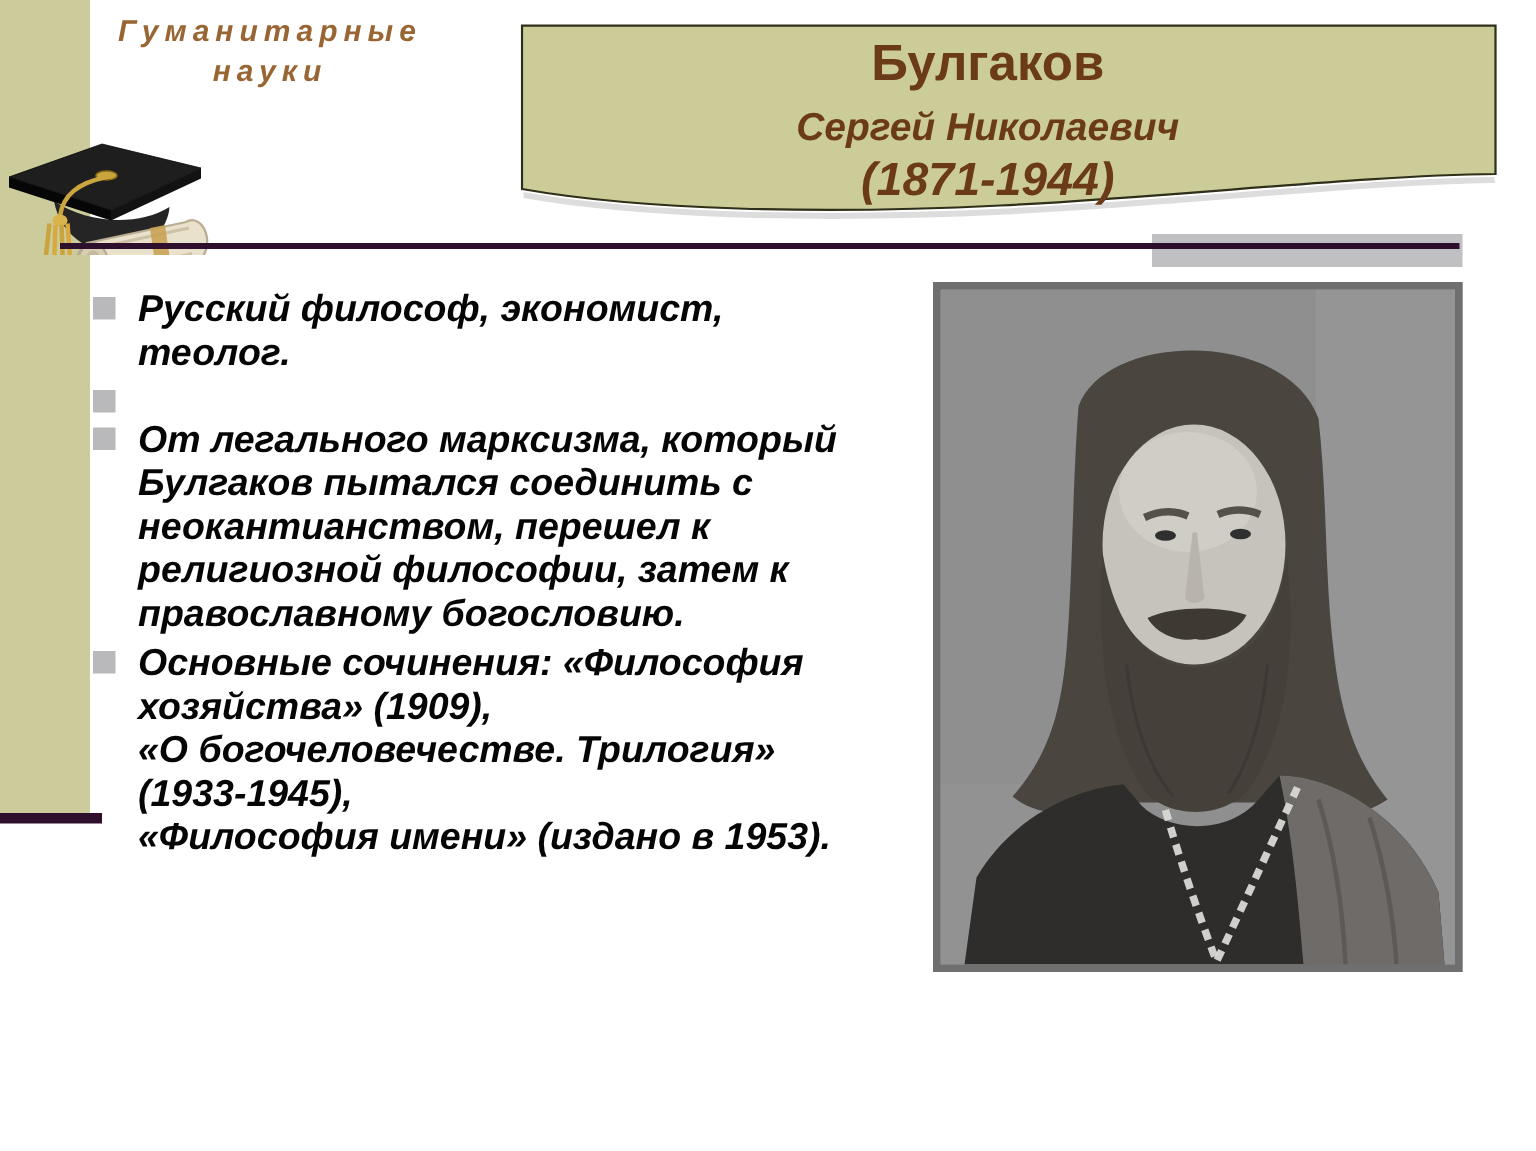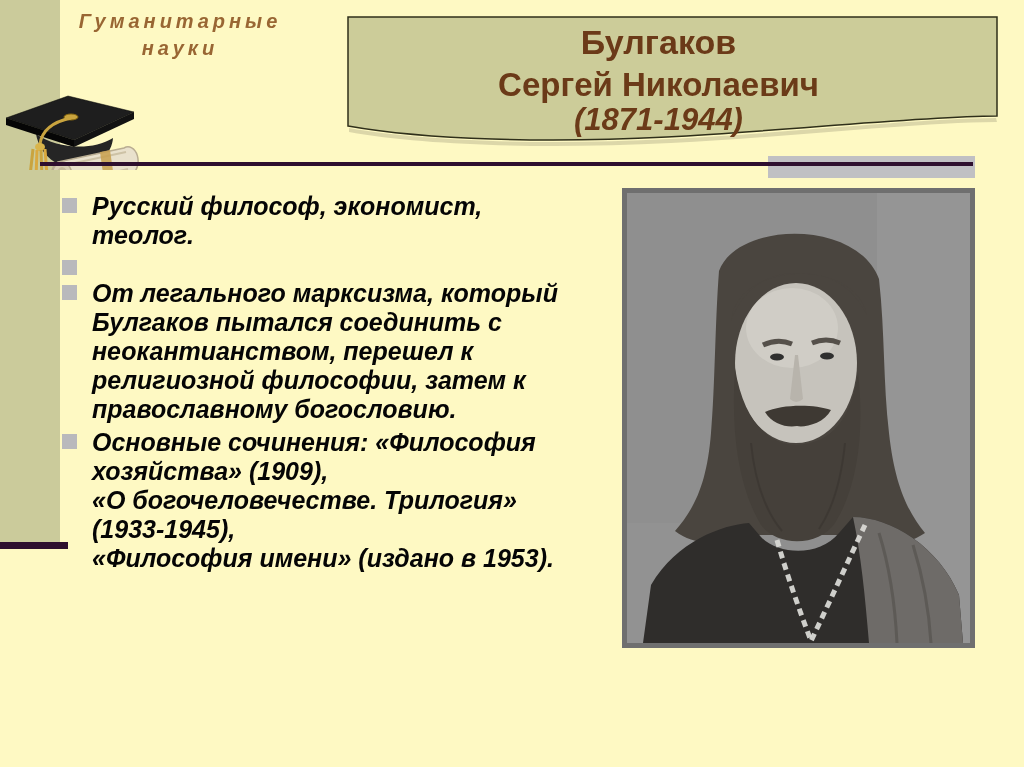--- a/index.html
+++ b/index.html
@@ -2,21 +2,21 @@
 <html><head>
 <meta charset="utf-8">
 <style>
   html,body{margin:0;padding:0;}
   body{
     width:1024px;height:767px;
     background:#FFFFE1;
     font-family:"Liberation Sans", sans-serif;
     overflow:hidden;
   }
-  .slide{position:relative;width:1024px;height:767px;background:#fef9c3;}
+  .slide{position:relative;width:1024px;height:767px;background:#ffffff;}
 
   
   .sidebar{position:absolute;left:0;top:0;width:60px;height:542px;background:#CBCB9B;}
   .sidebar-end-bar{position:absolute;left:0;top:542px;width:68px;height:7px;background:#2E0F2E;}
 
   
   .category-label{
     position:absolute;left:48px;top:8px;width:264px;
     text-align:center;
     color:#996633;font-weight:bold;font-style:italic;
@@ -27,21 +27,21 @@
   
   .cap-graphic{position:absolute;left:0;top:48px;width:140px;height:122px;}
 
   
   .title-banner{position:absolute;left:347px;top:16px;width:651px;height:132px;}
   .title-text{
     position:absolute;left:333px;top:16px;width:651px;
     text-align:center;color:#6B3A18;
   }
   .title-name{font-size:34px;font-weight:bold;line-height:44px;padding-top:4px;}
-  .title-fullname{font-size:33px;font-weight:bold;line-height:41px;}
+  .title-fullname{font-size:26px;font-weight:bold;font-style:italic;line-height:41px;}
   .title-years{font-size:31px;font-weight:bold;font-style:italic;line-height:30px;}
 
   
   .gray-accent-bar{position:absolute;left:768px;top:156px;width:207px;height:22px;background:#C0C0C3;z-index:1;}
   .divider-line{position:absolute;left:40px;top:162px;width:933px;height:4px;background:#2E0F2E;z-index:2;}
 
   
   .bullet-list{position:absolute;left:62px;top:192px;width:565px;font-style:italic;}
   .bullet-row{display:flex;align-items:flex-start;margin-bottom:4px;}
   .bullet-marker{flex:0 0 15px;width:15px;height:15px;margin-top:6px;background:#B9B9BC;}

